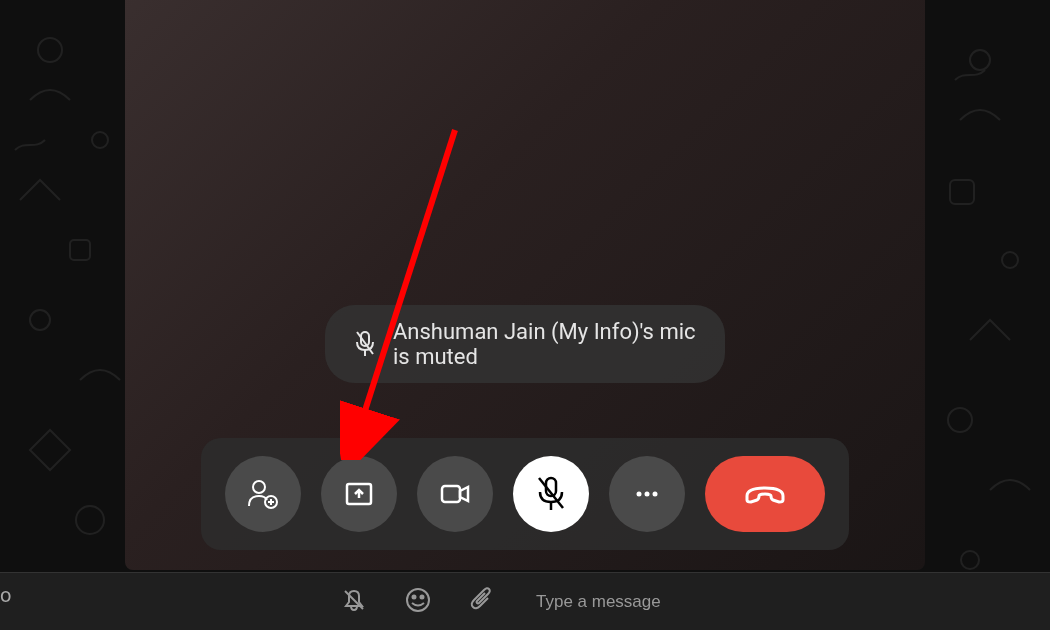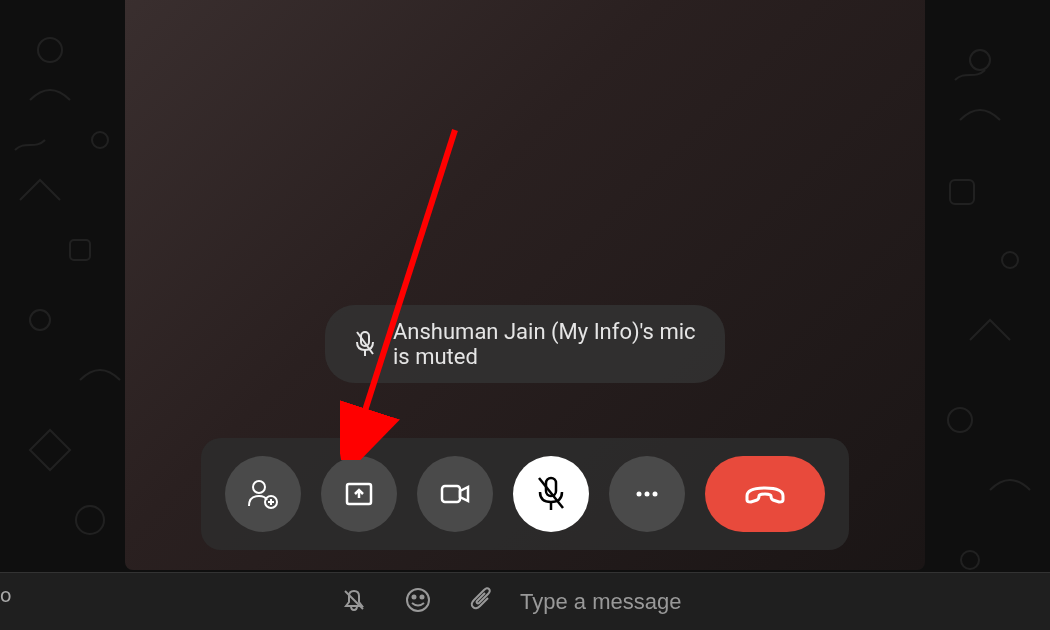--- a/index.html
+++ b/index.html
@@ -127,22 +127,22 @@
       display: flex;
       align-items: center;
       gap: 36px;
       margin-left: 320px;
     }
     .chat-input {
       flex: 1;
       background: transparent;
       border: none;
       color: #999;
-      font-size: 22px;
-      margin-left: 24px;
+      font-size: 17px;
+      margin-left: 40px;
       outline: none;
     }
     .chat-input::placeholder {
       color: #999;
     }
   </style>
 </head>
 <body>
 
 <div class="pattern-bg">

